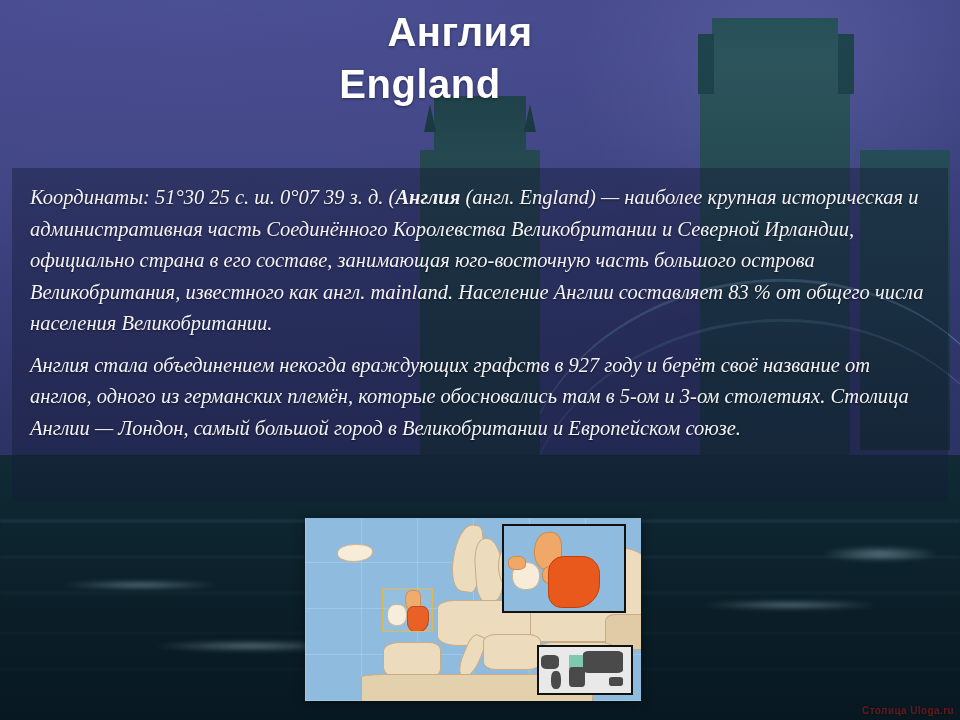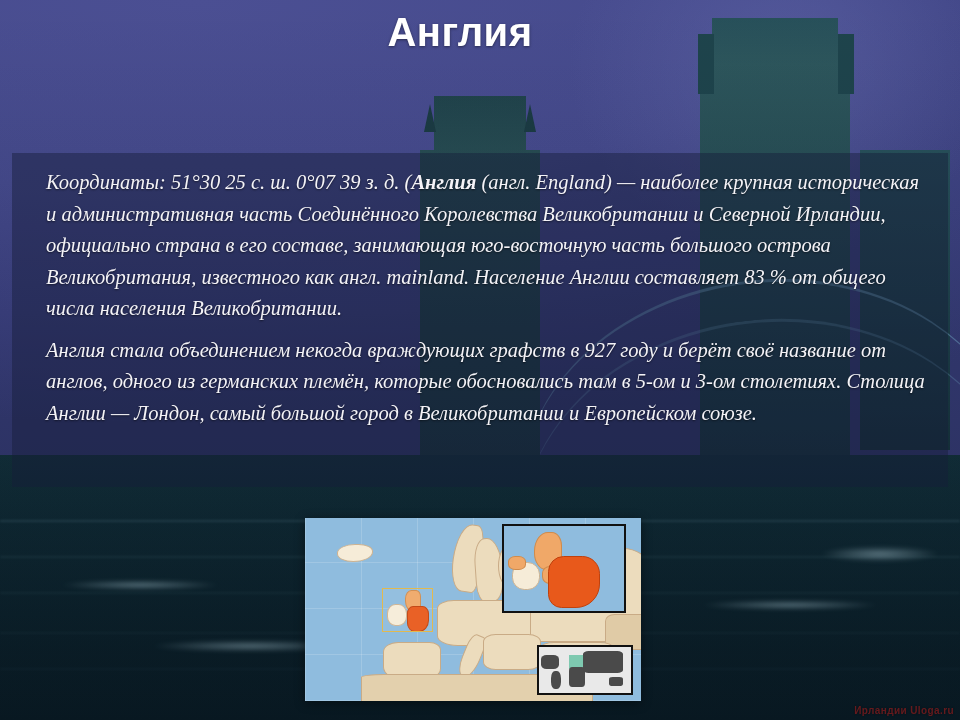--- a/index.html
+++ b/index.html
@@ -144,25 +144,25 @@
     letter-spacing:.5px;
     text-shadow:0 1px 3px rgba(0,0,0,.45);
     z-index:6;
   }
   .title .ln{display:block;}
   .title .ln1{padding-right:40px;}
   .title .ln2{padding-right:120px;}
 
   
   .textbox{
-    position:absolute;left:12px;top:153px;width:936px;height:334px;
+    position:absolute;left:12px;top:168px;width:936px;height:334px;
     background:rgba(22,28,58,.45);
     z-index:5;
     box-sizing:border-box;
-    padding:14px 18px 10px 34px;
+    padding:14px 18px 10px 18px;
   }
   .body-text{
     color:#f4f3f7;
     font-family:"Liberation Serif",serif;
     font-style:italic;
     font-size:20.5px;
     line-height:31.5px;
     text-shadow:0 1px 2px rgba(0,0,0,.55);
     margin:0;
   }
@@ -277,20 +277,21 @@
     <div class="glint" style="left:60px;top:580px;width:160px;height:10px;"></div>
     <div class="glint" style="left:150px;top:640px;width:200px;height:12px;"></div>
     <div class="glint" style="left:700px;top:600px;width:180px;height:10px;"></div>
     <div class="glint" style="left:820px;top:546px;width:120px;height:16px;"></div>
 
     <div class="photo-shade"></div>
   </div>
 
   <div class="title">
     <span class="ln ln1">Англия</span>
+    <span class="ln ln2">England</span>
   </div>
 
   <div class="textbox">
     <p class="body-text"><span>Координаты: 51°30 25  с. ш. 0°07 39  з. д. (</span><b>Англия</b><span> (англ. England) — наиболее крупная историческая и административная часть Соединённого Королевства Великобритании и Северной Ирландии, официально страна  в его составе, занимающая юго-восточную часть большого острова Великобритания, известного как англ. mainland. Население Англии составляет 83 % от общего числа населения Великобритании.</span></p>
     <p class="body-text">Англия стала объединением некогда враждующих графств в 927 году и берёт своё название от англов, одного из германских племён, которые обосновались там в 5-ом и 3-ом столетиях. Столица Англии — Лондон, самый большой город в Великобритании и Европейском союзе.</p>
   </div>
 
   <div class="mapwrap">
     <div class="map-sea"></div>
     <div class="map-grid"></div>
@@ -334,15 +335,15 @@
     <div class="map-locator">
       <div class="loc-land" style="left:2px;top:8px;width:18px;height:14px;border-radius:30%;"></div>
       <div class="loc-land" style="left:12px;top:24px;width:10px;height:18px;border-radius:40%;"></div>
       <div class="loc-hl" style="left:30px;top:8px;width:14px;height:14px;"></div>
       <div class="loc-land" style="left:30px;top:20px;width:16px;height:20px;border-radius:20%;"></div>
       <div class="loc-land" style="left:44px;top:4px;width:40px;height:22px;border-radius:14%;"></div>
       <div class="loc-land" style="left:70px;top:30px;width:14px;height:9px;border-radius:26%;"></div>
     </div>
   </div>
 
-  <div class="watermark">Ирландии Uloga.ru</div>
+  <div class="watermark">Столица Uloga.ru</div>
 
 </div>
 
 </body></html>

